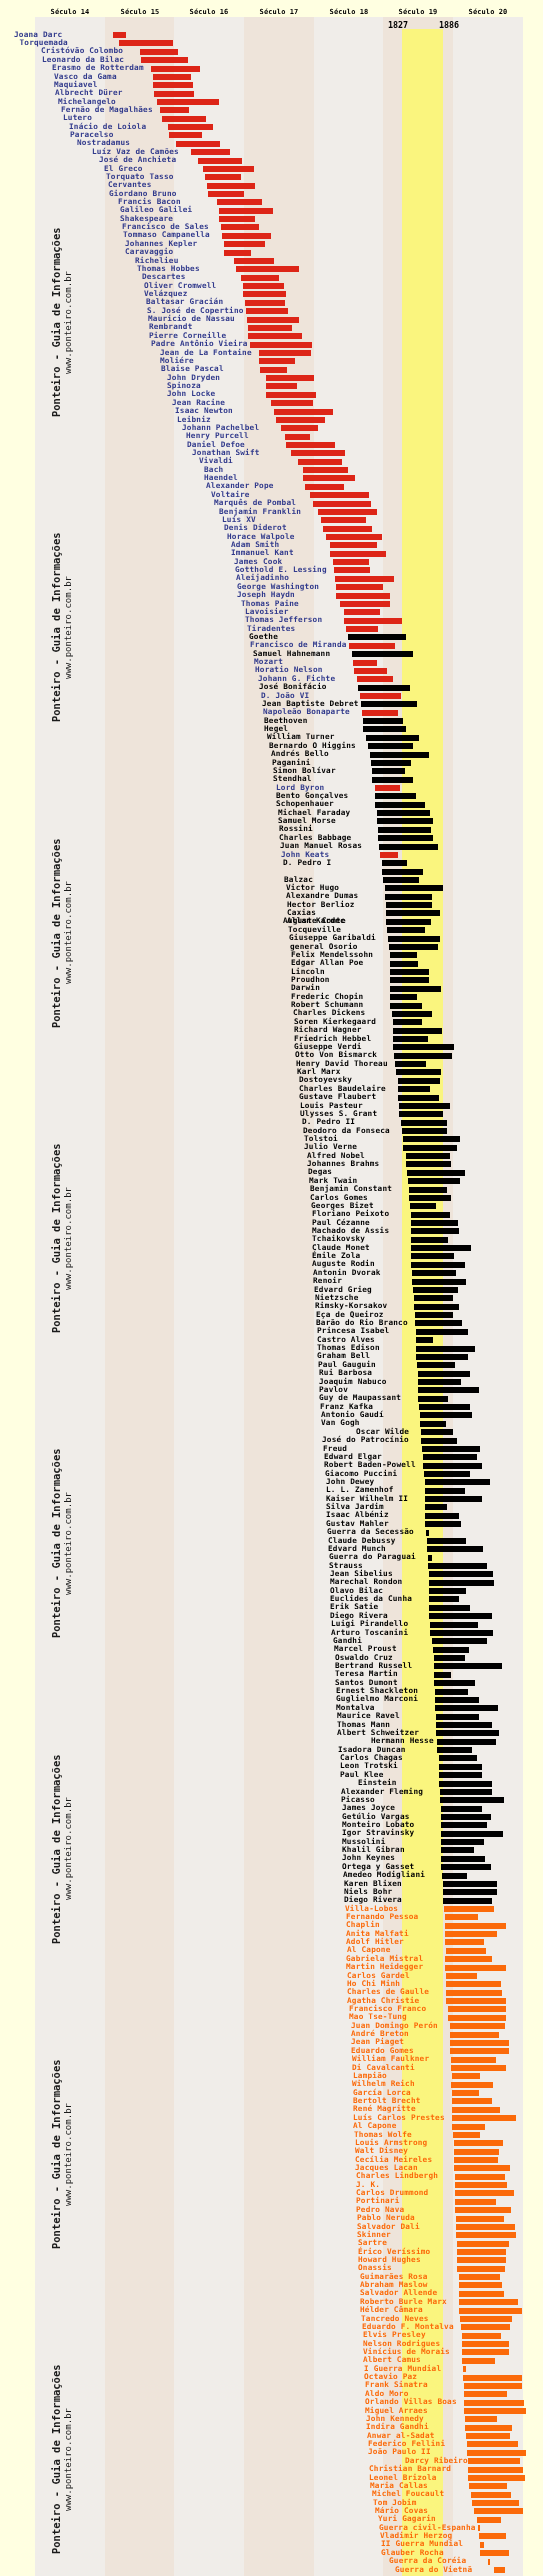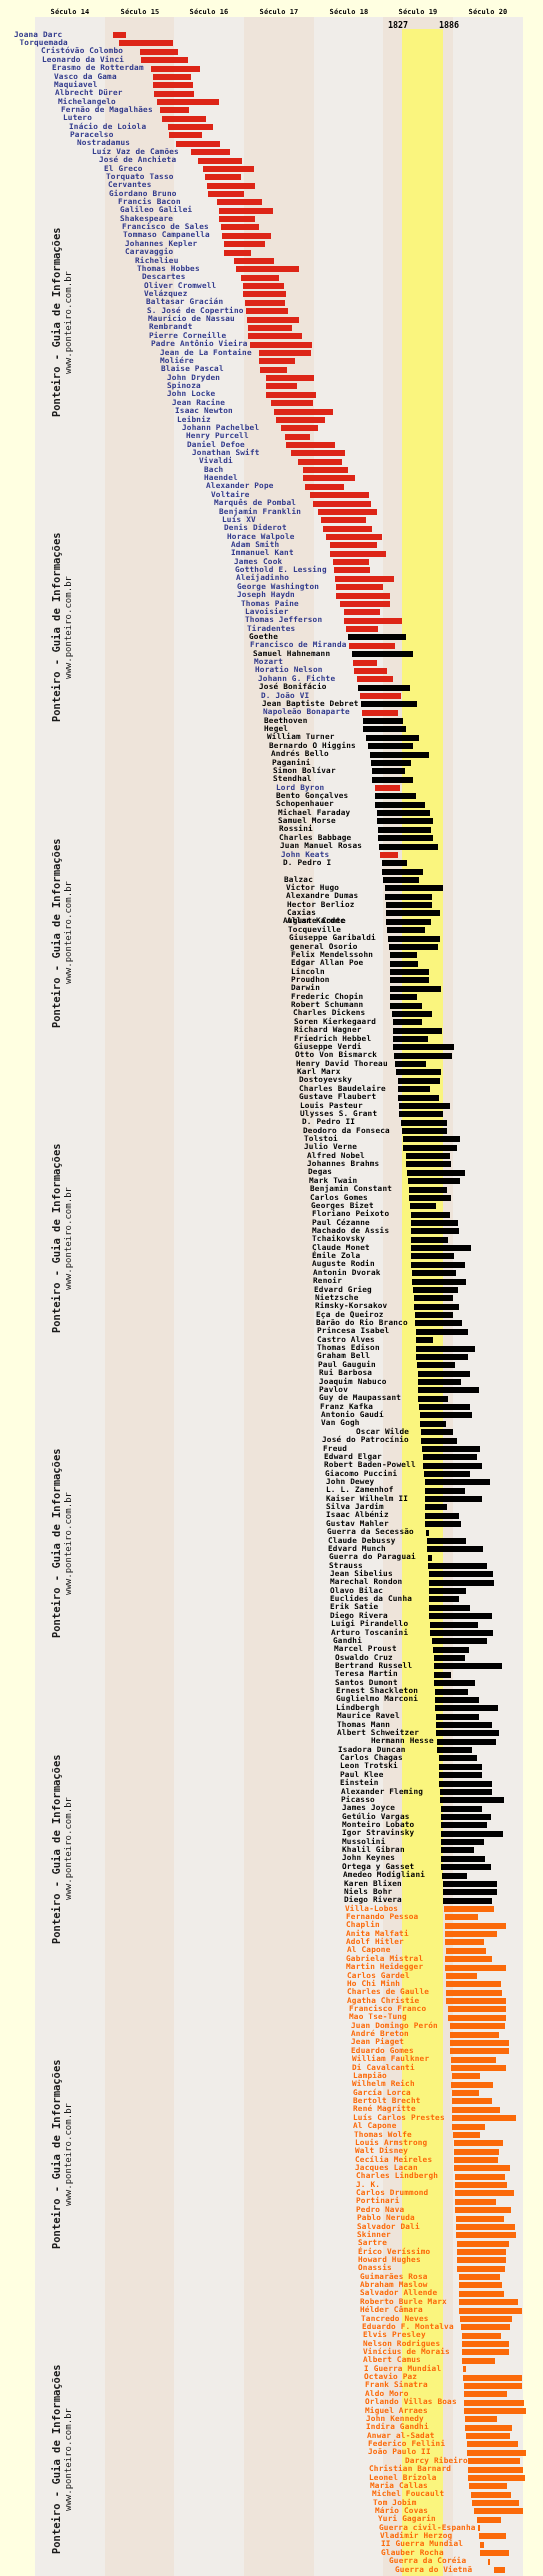--- a/index.html
+++ b/index.html
@@ -55,21 +55,21 @@
     <div class="abs wm-title" style="left: -48px; top: 2148px; color: rgb(27, 27, 27);">Ponteiro - Guia de Informações</div>
     <div class="abs wm-url" style="left: -36px; top: 2149px; color: rgb(27, 27, 27);">www.ponteiro.com.br</div>
     <div class="abs wm-title" style="left: -48px; top: 2453px; color: rgb(27, 27, 27);">Ponteiro - Guia de Informações</div>
     <div class="abs wm-url" style="left: -36px; top: 2454px; color: rgb(27, 27, 27);">www.ponteiro.com.br</div>
     <div class="abs row-label" style="left: 14px; top: 31px; color: rgb(49, 58, 140);">Joana Darc</div>
     <div class="abs bar" style="left: 113px; top: 32px; width: 13.2px; background: rgb(221, 37, 23);"></div>
     <div class="abs row-label" style="left: 19.5px; top: 39px; color: rgb(49, 58, 140);">Torquemada</div>
     <div class="abs bar" style="left: 119px; top: 40px; width: 54px; background: rgb(221, 37, 23);"></div>
     <div class="abs row-label" style="left: 41px; top: 47px; color: rgb(49, 58, 140);">Cristóvão Colombo</div>
     <div class="abs bar" style="left: 140px; top: 49px; width: 38px; background: rgb(221, 37, 23);"></div>
-    <div class="abs row-label" style="left: 42px; top: 56px; color: rgb(49, 58, 140);">Leonardo da Vinci</div>
+    <div class="abs row-label" style="left: 42px; top: 56px; color: rgb(49, 58, 140);">Leonardo da Bilac</div>
     <div class="abs bar" style="left: 141px; top: 57px; width: 47px; background: rgb(221, 37, 23);"></div>
     <div class="abs row-label" style="left: 52px; top: 64px; color: rgb(49, 58, 140);">Erasmo de Rotterdam</div>
     <div class="abs bar" style="left: 151px; top: 66px; width: 49px; background: rgb(221, 37, 23);"></div>
     <div class="abs row-label" style="left: 54px; top: 73px; color: rgb(49, 58, 140);">Vasco da Gama</div>
     <div class="abs bar" style="left: 153px; top: 74px; width: 38px; background: rgb(221, 37, 23);"></div>
     <div class="abs row-label" style="left: 54px; top: 81px; color: rgb(49, 58, 140);">Maquiavel</div>
     <div class="abs bar" style="left: 153px; top: 82px; width: 40px; background: rgb(221, 37, 23);"></div>
     <div class="abs row-label" style="left: 55px; top: 89px; color: rgb(49, 58, 140);">Albrecht Dürer</div>
     <div class="abs bar" style="left: 154px; top: 91px; width: 40px; background: rgb(221, 37, 23);"></div>
     <div class="abs row-label" style="left: 58px; top: 98px; color: rgb(49, 58, 140);">Michelangelo</div>
@@ -449,39 +449,39 @@
     <div class="abs row-label" style="left: 335px; top: 1662px; color: rgb(0, 0, 0);">Bertrand Russell</div>
     <div class="abs bar" style="left: 434px; top: 1663px; width: 68px; background: rgb(0, 0, 0);"></div>
     <div class="abs row-label" style="left: 335px; top: 1670px; color: rgb(0, 0, 0);">Teresa Martin</div>
     <div class="abs bar" style="left: 434px; top: 1672px; width: 16.7px; background: rgb(0, 0, 0);"></div>
     <div class="abs row-label" style="left: 335px; top: 1679px; color: rgb(0, 0, 0);">Santos Dumont</div>
     <div class="abs bar" style="left: 434px; top: 1680px; width: 41px; background: rgb(0, 0, 0);"></div>
     <div class="abs row-label" style="left: 336px; top: 1687px; color: rgb(0, 0, 0);">Ernest Shackleton</div>
     <div class="abs bar" style="left: 435px; top: 1689px; width: 33px; background: rgb(0, 0, 0);"></div>
     <div class="abs row-label" style="left: 336px; top: 1695px; color: rgb(0, 0, 0);">Guglielmo Marconi</div>
     <div class="abs bar" style="left: 435px; top: 1697px; width: 44px; background: rgb(0, 0, 0);"></div>
-    <div class="abs row-label" style="left: 336px; top: 1704px; color: rgb(0, 0, 0);">Lindbergh</div>
+    <div class="abs row-label" style="left: 336px; top: 1704px; color: rgb(0, 0, 0);">Montalva</div>
     <div class="abs bar" style="left: 435px; top: 1705px; width: 63px; background: rgb(0, 0, 0);"></div>
     <div class="abs row-label" style="left: 337px; top: 1712px; color: rgb(0, 0, 0);">Maurice Ravel</div>
     <div class="abs bar" style="left: 436px; top: 1714px; width: 43px; background: rgb(0, 0, 0);"></div>
     <div class="abs row-label" style="left: 337px; top: 1721px; color: rgb(0, 0, 0);">Thomas Mann</div>
     <div class="abs bar" style="left: 436px; top: 1722px; width: 56px; background: rgb(0, 0, 0);"></div>
     <div class="abs row-label" style="left: 337px; top: 1729px; color: rgb(0, 0, 0);">Albert Schweitzer</div>
     <div class="abs bar" style="left: 436px; top: 1730px; width: 63px; background: rgb(0, 0, 0);"></div>
     <div class="abs row-label" style="left: 338px; top: 1737px; color: rgb(0, 0, 0); padding-left: 33px;">Hermann Hesse</div>
     <div class="abs bar" style="left: 437px; top: 1739px; width: 59px; background: rgb(0, 0, 0);"></div>
     <div class="abs row-label" style="left: 338px; top: 1746px; color: rgb(0, 0, 0);">Isadora Duncan</div>
     <div class="abs bar" style="left: 437px; top: 1747px; width: 35px; background: rgb(0, 0, 0);"></div>
     <div class="abs row-label" style="left: 340px; top: 1754px; color: rgb(0, 0, 0);">Carlos Chagas</div>
     <div class="abs bar" style="left: 439px; top: 1755px; width: 38px; background: rgb(0, 0, 0);"></div>
     <div class="abs row-label" style="left: 340px; top: 1762px; color: rgb(0, 0, 0);">Leon Trotski</div>
     <div class="abs bar" style="left: 439px; top: 1764px; width: 43px; background: rgb(0, 0, 0);"></div>
     <div class="abs row-label" style="left: 340px; top: 1771px; color: rgb(0, 0, 0);">Paul Klee</div>
     <div class="abs bar" style="left: 439px; top: 1772px; width: 43px; background: rgb(0, 0, 0);"></div>
-    <div class="abs row-label" style="left: 340px; top: 1779px; color: rgb(0, 0, 0);">Einstein</div>
+    <div class="abs row-label" style="left: 358px; top: 1779px; color: rgb(0, 0, 0);">Einstein</div>
     <div class="abs bar" style="left: 439px; top: 1781px; width: 53px; background: rgb(0, 0, 0);"></div>
     <div class="abs row-label" style="left: 341px; top: 1788px; color: rgb(0, 0, 0);">Alexander Fleming</div>
     <div class="abs bar" style="left: 440px; top: 1789px; width: 52px; background: rgb(0, 0, 0);"></div>
     <div class="abs row-label" style="left: 341px; top: 1796px; color: rgb(0, 0, 0);">Picasso</div>
     <div class="abs bar" style="left: 440px; top: 1797px; width: 64px; background: rgb(0, 0, 0);"></div>
     <div class="abs row-label" style="left: 342px; top: 1804px; color: rgb(0, 0, 0);">James Joyce</div>
     <div class="abs bar" style="left: 441px; top: 1806px; width: 41px; background: rgb(0, 0, 0);"></div>
     <div class="abs row-label" style="left: 342px; top: 1813px; color: rgb(0, 0, 0);">Getúlio Vargas</div>
     <div class="abs bar" style="left: 441px; top: 1814px; width: 50px; background: rgb(0, 0, 0);"></div>
     <div class="abs row-label" style="left: 342px; top: 1821px; color: rgb(0, 0, 0);">Monteiro Lobato</div>

